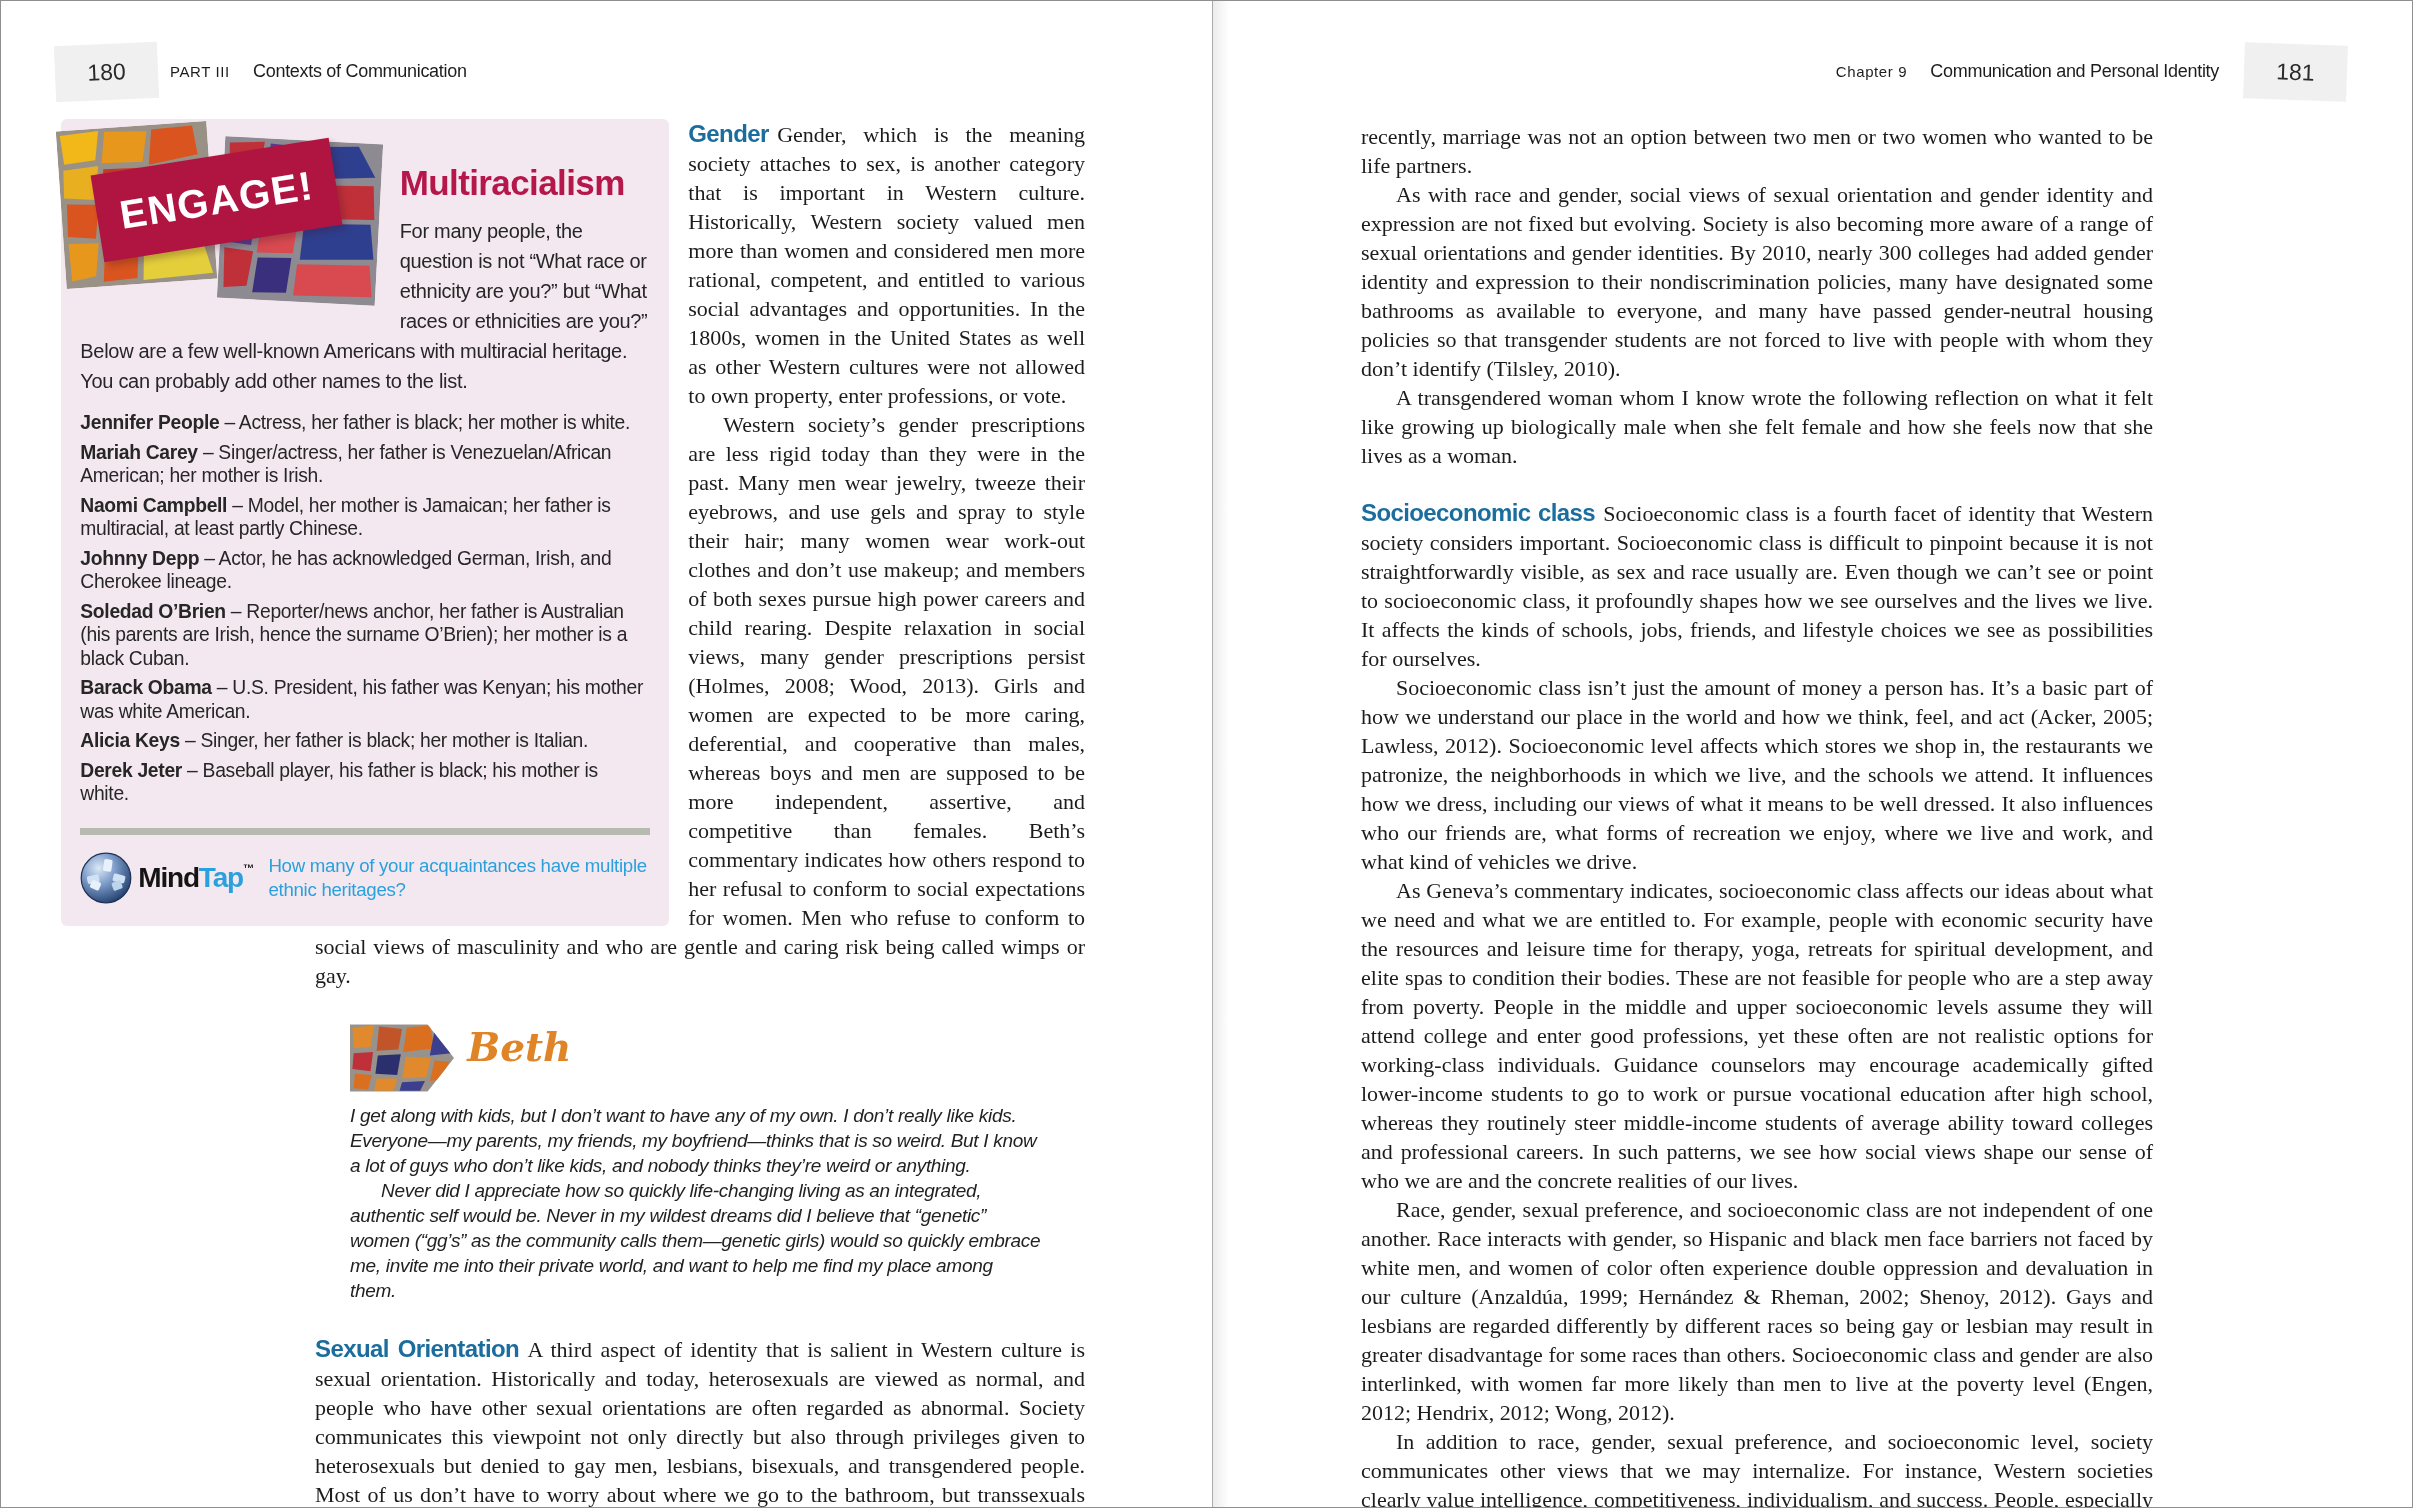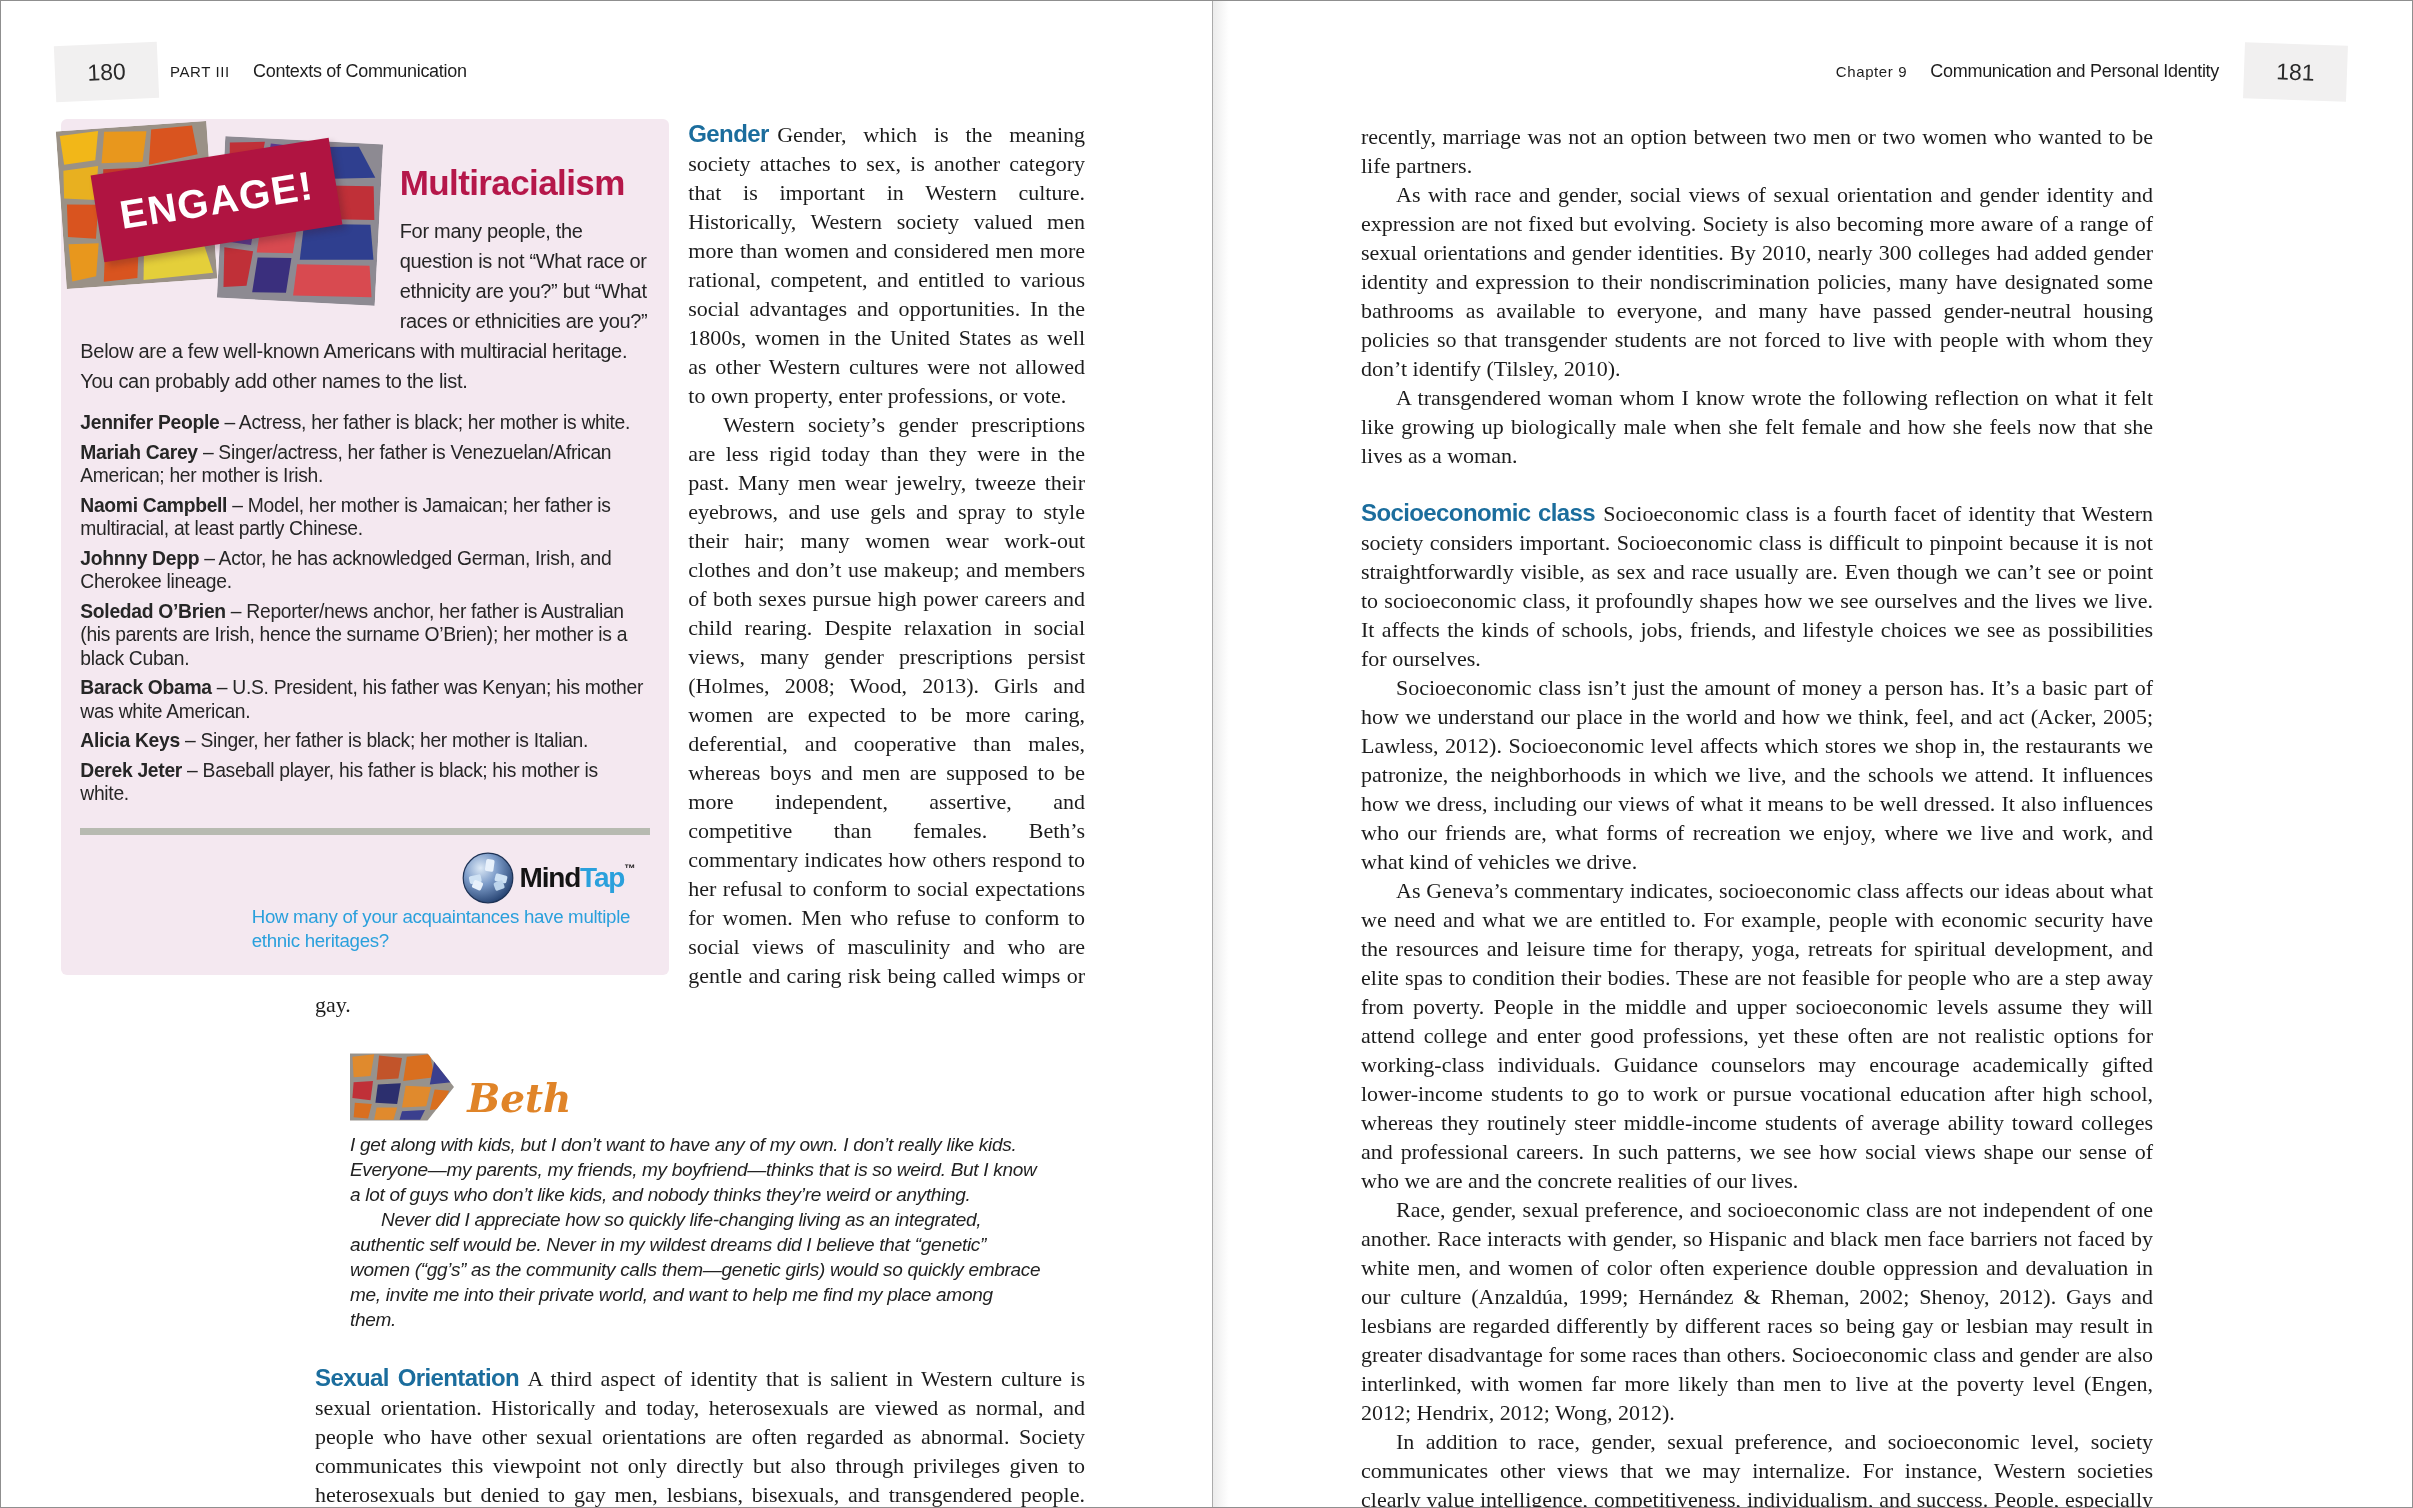--- a/index.html
+++ b/index.html
@@ -43,31 +43,31 @@
   .banner{position:absolute;left:35px;top:37px;width:241px;height:88px;background:#b01441;
     transform:rotate(-9deg);display:flex;align-items:center;justify-content:center;
     box-shadow:3.6px 4.8px 6px rgba(60,20,40,.25);}
   .banner span{color:#fff;font-weight:bold;font-size:40px;letter-spacing:1.2px;}
   .engage-title{color:#b5174a;font-size:35px;font-weight:bold;letter-spacing:-0.6px;
     margin:26.5px 0 13.3px 0;}
   .engage-intro{font-size:20px;line-height:30px;margin:0 0 15.7px 0;}
   .person{font-size:19.3px;line-height:23.5px;margin:0 0 6px 0;}
   .person strong{letter-spacing:-0.3px;}
   .rule{height:6.6px;background:#b7bab1;margin:22px 0 17px 0;clear:left;}
-  .mindtap{display:flex;align-items:flex-end;flex-direction:column;}
+  .mindtap{display:flex;align-items:center;}
   .mt-logo{display:flex;align-items:center;margin-right:15.7px;}
   .mt-word{font-size:28px;font-weight:bold;letter-spacing:-1.2px;margin-left:6px;white-space:nowrap;}
   .mt-mind{color:#141414;}
   .mt-tap{color:#2aa0dc;}
   .mt-tm{font-size:11px;vertical-align:top;color:#141414;}
   .mt-q{color:#2aa0dc;font-size:18.7px;line-height:24px;max-width:398px;margin-top:1.2px;}
 
   
   .beth{margin:34px 42px 0 35px;}
-  .beth-head{display:flex;align-items:flex-end;margin-bottom:11px;}
+  .beth-head{display:flex;align-items:flex-start;margin-bottom:11px;}
   .beth-name{color:#e08428;font-size:39px;font-style:italic;font-weight:bold;
     margin-left:13.3px;font-family:"DejaVu Serif",serif;}
   .beth-q{font-family:"Liberation Sans","DejaVu Sans",sans-serif;font-style:italic;
     font-size:19px;line-height:25px;color:#222;margin:0;letter-spacing:-0.3px;}
   .beth-q.indent{text-indent:31px;}
 
   .so-block{margin-top:31px;}
 
   
   .content-right{position:absolute;left:148px;right:259px;top:121px;}

